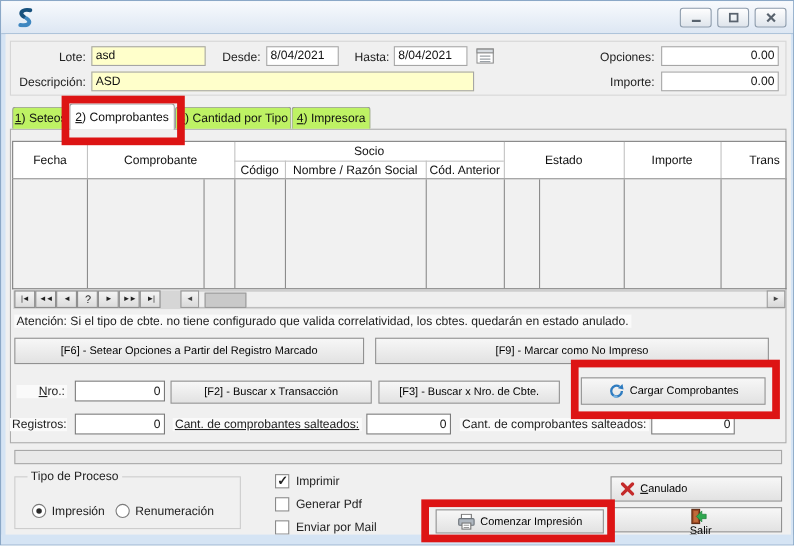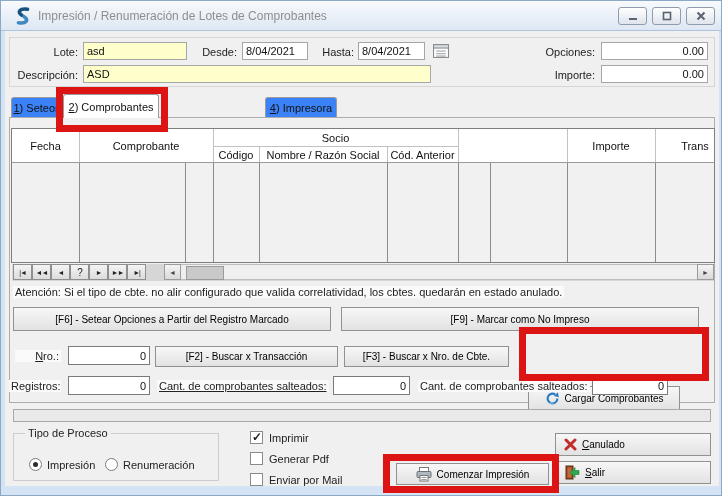--- a/index.html
+++ b/index.html
@@ -14,21 +14,21 @@
   .client{position:absolute;left:4px;top:30px;width:714px;height:457px;background:#f0f0f0;}
   
   .panel{position:absolute;border:1px solid #d6d6d6;background:#f0f0f0;}
   .lbl{position:absolute;font-size:11px;color:#222;white-space:nowrap;}
   .lbl.r{text-align:right;}
   .hl{background:#fafafa;padding:0 2px;}
   .inp{position:absolute;background:#fff;border:1px solid #a6a6a6;font-size:11px;color:#111;padding:0 3px;display:flex;align-items:center;}
   .inp.num{justify-content:flex-end;}
   .inp.yellow{background:#ffffcb;}
   
-  .tab{position:absolute;height:20px;background:#3b82f6;border:1px solid #9a9a9a;border-bottom:none;border-radius:3px 3px 0 0;display:flex;align-items:center;justify-content:center;font-size:11px;color:#111;z-index:2;}
+  .tab{position:absolute;height:20px;background:#bef264;border:1px solid #9a9a9a;border-bottom:none;border-radius:3px 3px 0 0;display:flex;align-items:center;justify-content:center;font-size:11px;color:#111;z-index:2;}
   .tab.active{background:#fff;height:24px;z-index:3;}
   .contentarea{position:absolute;left:8px;top:116px;width:706px;height:286px;border:1px solid #adadad;background:#f0f0f0;}
   
   .gridhead{position:absolute;background:#fff;border:1px solid #7f7f7f;}
   .hcell{position:absolute;font-size:11px;color:#111;display:flex;align-items:center;justify-content:center;white-space:nowrap;overflow:hidden;}
   .hline-v{position:absolute;width:1px;background:#c2c2c2;}
   .hline-h{position:absolute;height:1px;background:#c2c2c2;}
   .gridbody{position:absolute;background:#f1f1f1;border:1px solid #7f7f7f;border-top:1px solid #9a9a9a;}
   .bline{position:absolute;top:0;width:1px;height:100%;background:#8c8c8c;}
   
@@ -59,21 +59,20 @@
 
 <div class="window">
 
   <div class="titlebar">
     <span class="abs" style="left:13px;top:6px;">
       <svg width="18" height="18" viewBox="0 0 16 16">
         <path d="M12 2 C5 0.8 2.6 4.8 7 7.4" fill="none" stroke="#17517e" stroke-width="3.2" stroke-linecap="round"></path>
         <path d="M4 14 C11 15.2 13.4 11.2 9 8.6" fill="none" stroke="#3f87c0" stroke-width="3.2" stroke-linecap="round"></path>
       </svg>
     </span>
-    <span class="apptitle">Impresión / Renumeración de Lotes de Comprobantes</span>
     <div class="winbtn" style="left:617px;">
       <svg width="12" height="12" viewBox="0 0 12 12">
           <rect x="2" y="8" width="8" height="2" fill="#59636e"></rect>
         </svg>
     </div>
     <div class="winbtn" style="left:651px;">
       <svg width="12" height="12" viewBox="0 0 12 12">
           <rect x="2.5" y="2.5" width="7" height="7" fill="none" stroke="#59636e" stroke-width="1.6"></rect>
         </svg>
     </div>
@@ -108,39 +107,43 @@
   <div class="inp yellow" style="left:82px;top:64px;width:348px;height:18px;">ASD</div>
   <div class="lbl r" style="left:510px;top:68px;width:84px;">Importe:</div>
   <div class="inp num" style="left:600px;top:64px;width:107px;height:18px;">0.00</div>
 
   <div class="tab" style="left:10px;top:96px;width:52px;">
       <span><u>1</u><span>) Seteos</span></span>
     </div>
   <div class="tab active" style="left:62px;top:93px;width:96px;">
       <span><u>2</u><span>) Comprobantes</span></span>
     </div>
+  <div class="tab" style="left:158px;top:96px;width:106px;">
+      <span><u>3</u><span>) Cantidad por Tipo</span></span>
+    </div>
   <div class="tab" style="left:264px;top:96px;width:72px;">
       <span><u>4</u><span>) Impresora</span></span>
     </div>
 
   <div class="contentarea"></div>
 
   <div class="gridhead" style="left:10px;top:127px;width:704px;height:35px;">
     <div class="hcell" style="left:0;top:0;width:67px;height:34px;">Fecha</div>
     <div class="hline-v" style="left:67px;top:0;height:34px;"></div>
     <div class="hcell" style="left:67px;top:0;width:134px;height:34px;">Comprobante</div>
     <div class="hline-v" style="left:201px;top:0;height:34px;"></div>
     <div class="hcell" style="left:201px;top:0;width:245px;height:17px;">Socio</div>
     <div class="hline-h" style="left:201px;top:17px;width:245px;"></div>
     <div class="hcell" style="left:201px;top:17px;width:46px;height:17px;">Código</div>
     <div class="hline-v" style="left:247px;top:17px;height:17px;"></div>
     <div class="hcell" style="left:247px;top:17px;width:128px;height:17px;">Nombre / Razón Social</div>
     <div class="hline-v" style="left:375px;top:17px;height:17px;"></div>
     <div class="hcell" style="left:375px;top:17px;width:71px;height:17px;">Cód. Anterior</div>
     <div class="hline-v" style="left:446px;top:0;height:34px;"></div>
+    <div class="hcell" style="left:446px;top:0;width:109px;height:34px;">Estado</div>
     <div class="hline-v" style="left:555px;top:0;height:34px;"></div>
     <div class="hcell" style="left:555px;top:0;width:88px;height:34px;">Importe</div>
     <div class="hline-v" style="left:643px;top:0;height:34px;"></div>
     <div class="hcell" style="left:643px;top:0;width:80px;height:34px;">Trans</div>
   </div>
 
   <div class="gridbody" style="left:10px;top:161px;width:704px;height:101px;">
     <div class="bline" style="left:67px;"></div>
     <div class="bline" style="left:173px;"></div>
     <div class="bline" style="left:201px;"></div>
@@ -159,30 +162,30 @@
   <div class="navbtn" style="left:69px;top:263px;font-size:10px;">?</div>
   <div class="navbtn" style="left:88px;top:263px;">►</div>
   <div class="navbtn" style="left:107px;top:263px;">►►</div>
   <div class="navbtn" style="left:126px;top:263px;">►|</div>
   <div class="sbar" style="left:163px;top:263px;width:550px;">
     <div class="sarrow" style="left:-1px;top:-1px;">◄</div>
     <div class="sthumb" style="left:21px;"></div>
     <div class="sarrow" style="right:-1px;top:-1px;">►</div>
   </div>
 
-  <div class="lbl hl" style="left:12px;top:285px;">Atención: Si el tipo de cbte. no alir configurado que valida correlatividad, los cbtes. quedarán en estado anulado.</div>
+  <div class="lbl hl" style="left:12px;top:285px;">Atención: Si el tipo de cbte. no tiene configurado que valida correlatividad, los cbtes. quedarán en estado anulado.</div>
 
   <div class="btn" style="left:12px;top:306px;width:318px;height:24px;">[F6] - Setear Opciones a Partir del Registro Marcado</div>
   <div class="btn" style="left:340px;top:306px;width:358px;height:24px;">[F9] - Marcar como No Impreso</div>
 
   <div class="lbl r hl" style="left:14px;top:349px;width:46px;"><u>N</u><span>ro.:</span></div>
   <div class="inp num" style="left:67px;top:345px;width:82px;height:19px;border-color:#7a7a7a;">0</div>
   <div class="btn" style="left:154px;top:345px;width:183px;height:21px;">[F2] - Buscar x Transacción</div>
   <div class="btn" style="left:343px;top:345px;width:165px;height:21px;">[F3] - Buscar x Nro. de Cbte.</div>
-  <div class="btn" style="left:527px;top:342px;width:152px;height:25px;margin-top:43px;">
+  <div class="btn" style="left:527px;top:342px;width:168px;height:25px;">
     <span class="ic">
       <svg width="15" height="15" viewBox="0 0 16 16">
         <path d="M13.2 8 a5.2 5.2 0 1 1 -2.3-4.3" fill="none" stroke="#2f7cc0" stroke-width="2.3"></path>
         <polygon points="13.8,1.2 14.8,6.6 9.4,5.4" fill="#2f7cc0"></polygon>
         <path d="M5 12.6 a5.2 5.2 0 0 0 4 .9" fill="none" stroke="#79b3e0" stroke-width="2"></path>
       </svg>
     </span>
     <span>Cargar Comprobantes</span>
   </div>
 
@@ -222,21 +225,21 @@
     <span>Comenzar Impresión</span>
   </div>
   <div class="btn" style="left:554px;top:432px;width:156px;height:23px;justify-content:flex-start;padding-left:8px;">
     <span class="ic">
       <svg width="13" height="13" viewBox="0 0 13 13">
           <path d="M2 2 L11 11 M11 2 L2 11" stroke="#c42b2b" stroke-width="3" stroke-linecap="round"></path>
         </svg>
     </span>
     <span><u>C</u><span>anulado</span></span>
   </div>
-  <div class="btn" style="left:554px;top:460px;width:156px;height:23px;justify-content:flex-start;padding-left:8px;">
+  <div class="btn" style="left:554px;top:460px;width:156px;height:23px;justify-content:flex-start;padding-left:8px;flex-direction:column;">
     <span class="ic">
       <svg width="16" height="15" viewBox="0 0 16 15">
         <rect x="2" y="1" width="7" height="13" fill="#9c4722" stroke="#5f2a12"></rect>
         <rect x="3.5" y="2.5" width="4" height="10" fill="#c06a3a"></rect>
         <polygon points="15,5.5 11,5.5 11,2.5 6,7.5 11,12.5 11,9.5 15,9.5" fill="#2fa84f" stroke="#1c7a37" stroke-width="0.6"></polygon>
       </svg>
     </span>
     <span><u>S</u><span>alir</span></span>
   </div>
 

